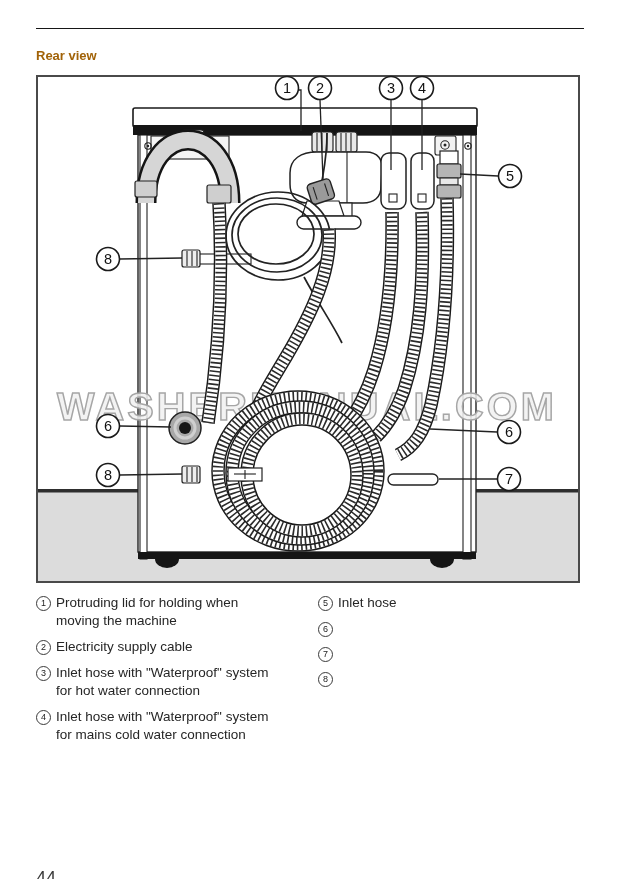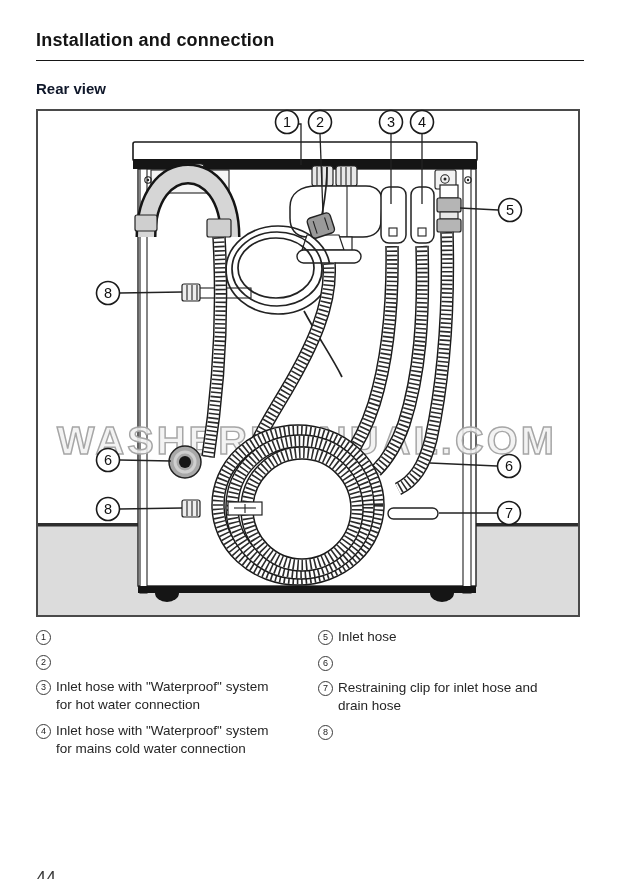--- a/index.html
+++ b/index.html
@@ -5,21 +5,21 @@
   html,body { margin:0; padding:0; }
   body {
     width:620px; height:879px; background:#ffffff; position:relative;
     font-family:"Liberation Sans", sans-serif; color:#1c1c1c; overflow:hidden;
   }
   .page { padding:28px 36px 0 36px; }
   .page-title {
     font-size:18px; font-weight:bold; margin:2px 0 9px 0; letter-spacing:.2px; color:#141414;
   }
   .title-rule { border:0; border-top:1.7px solid #161616; margin:0 0 19px 0; }
-  .section-heading { font-size:15px; font-weight:bold; margin:0 0 12px 0; color:#0f172a; }
+  .section-heading { font-size:13px; font-weight:bold; margin:0 0 12px 0; color:#a16207; }
 
   .diagram-box { width:544px; height:508px; }
   .diagram-box svg { display:block; }
 
   
   .hose-out { stroke:#1a1a1a; stroke-width:13.5px; fill:none; }
   .hose-mid { stroke:#ffffff; stroke-width:10.6px; fill:none; }
   .hose-rib { stroke:#2b2b2b; stroke-width:10.6px; fill:none; stroke-dasharray:1.6 2.7; }
   .cable    { stroke:#222222; stroke-width:1.7px; fill:none; }
   .leader   { stroke:#222222; stroke-width:1.3px; fill:none; }
@@ -39,21 +39,20 @@
     font-size:9px; line-height:13px; text-align:center; margin:2px 5px 0 0; color:#222;
   }
   .ltext { width:226px; }
   .page-number { position:absolute; left:36px; top:868px; font-size:18px; color:#3d3d3d; }
 </style>
 </head>
 <body>
 
 <div class="page">
 
-  <h1 class="page-title">Installation and connection</h1>
   <hr class="title-rule">
   <h2 class="section-heading">Rear view</h2>
 
   <div class="diagram-box">
     <svg width="544" height="508" viewBox="0 0 544 508">
       <defs>
         <path id="t1" d="M183,128 C188,220 181,290 172,348"></path>
         <path id="t2" d="M293,154 C296,196 276,238 250,282 C235,307 222,328 214,350"></path>
         <path id="t3" d="M356,137 C357,200 352,250 338,295 C330,320 320,338 310,352"></path>
         <path id="t4" d="M386,137 C388,210 384,265 368,315 C360,338 350,352 340,362"></path>
@@ -240,44 +239,45 @@
         <circle class="co" cx="72" cy="400" r="11.5"></circle>
         <text class="co-num" x="72" y="405">8</text>
       </g>
     </svg>
   </div>
 
   <div class="legend">
     <div class="legend-col-left">
       <div class="legend-item">
         <span class="lnum">1</span>
+        <span class="ltext">Protruding lid for holding when moving the machine</span>
       </div>
       <div class="legend-item">
         <span class="lnum">2</span>
+        <span class="ltext">Electricity supply cable</span>
       </div>
       <div class="legend-item">
         <span class="lnum">3</span>
         <span class="ltext">Inlet hose with "Waterproof" system for hot water connection</span>
       </div>
       <div class="legend-item">
         <span class="lnum">4</span>
         <span class="ltext">Inlet hose with "Waterproof" system for mains cold water connection</span>
       </div>
     </div>
     <div class="legend-col-right">
       <div class="legend-item">
         <span class="lnum">5</span>
         <span class="ltext">Inlet hose</span>
       </div>
       <div class="legend-item">
         <span class="lnum">6</span>
       </div>
       <div class="legend-item">
         <span class="lnum">7</span>
-        <span class="ltext">Restraining clip for inlet hose and drain hose</span>
       </div>
       <div class="legend-item">
         <span class="lnum">8</span>
       </div>
     </div>
   </div>
 
   <div class="page-number">44</div>
 </div>
 

